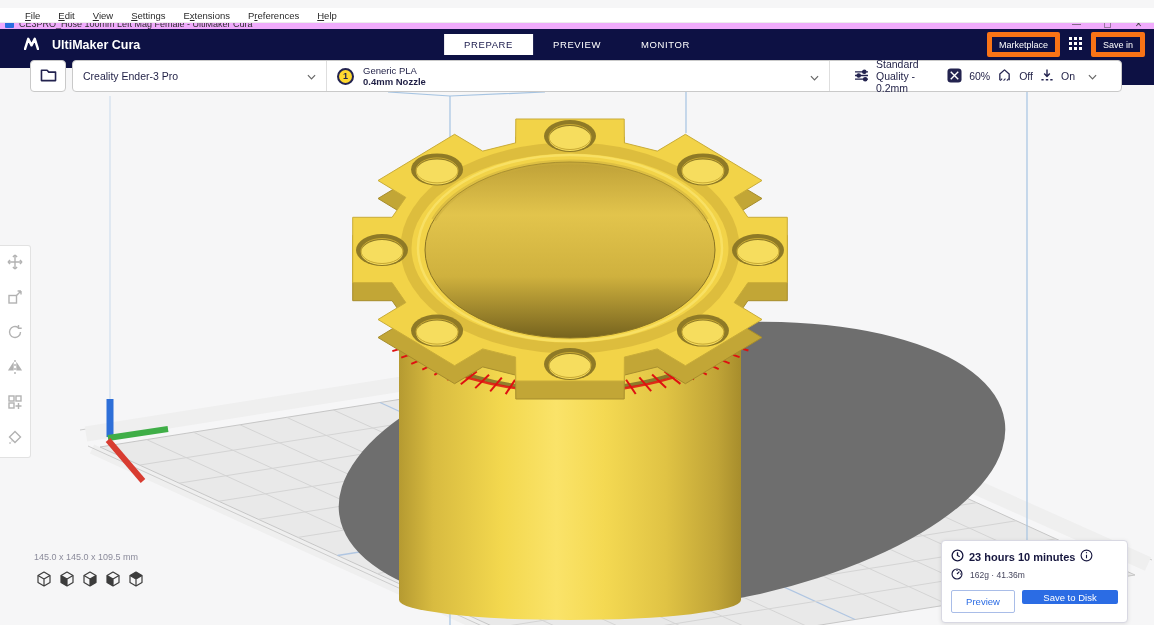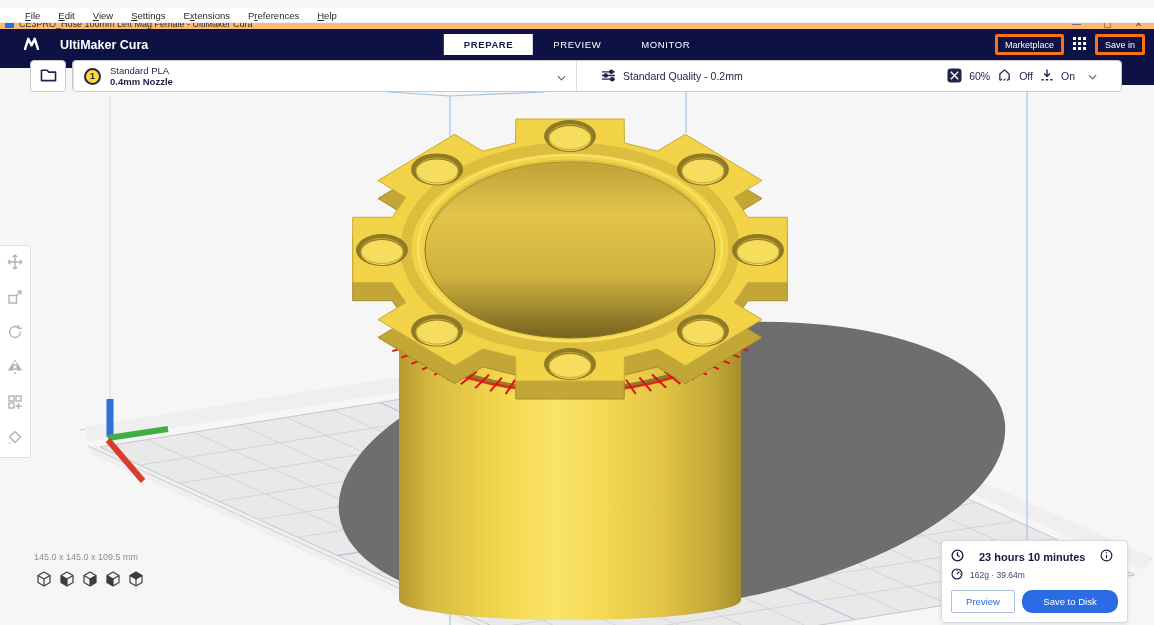--- a/index.html
+++ b/index.html
@@ -1,38 +1,38 @@
 <!DOCTYPE html>
 <html style="--header_navy: #0d1144; --accent_blue: #2b6ce4; --model_yellow: #f2d348; --overhang_red: #de1111; --extruder_badge: #ffd92f;"><head>
 <meta charset="utf-8">
 <style>
   html,body{margin:0;padding:0;}
   body{width:1154px;height:625px;position:relative;overflow:hidden;
        font-family:"Liberation Sans",sans-serif;background:#f6f6f7;
        -webkit-font-smoothing:antialiased;}
   
-  .titlebar{position:absolute;top:16px;left:0;right:0;height:15px;background:#fdba74;
+  .titlebar{position:absolute;top:16px;left:0;right:0;height:15px;background:#f0abfc;
             display:flex;align-items:center;font-size:9px;color:#2c2c2c;z-index:30;}
   .app-icon{width:9px;height:9px;background:#2b6de0;border-radius:1px;margin:0 5px 0 5px;}
   .win-controls{margin-left:auto;display:flex;height:100%;}
   .win-btn{width:31px;display:flex;align-items:center;justify-content:center;font-size:9px;color:#444;}
   
   .menubar{position:absolute;top:8px;left:0;right:0;height:14px;background:#ffffff;
            border-bottom:1px solid #ededed;display:flex;align-items:center;
            font-size:9.5px;color:#2a2a2a;z-index:30;padding-left:16px;}
   .menu-item{padding:0 9px;cursor:default;}
   
   .header{position:absolute;top:29px;left:0;right:0;height:31px;background:var(--header_navy);
           display:flex;align-items:center;color:#fff;z-index:30;}
-  .brand{display:flex;align-items:center;gap:21px;margin-left:24px;font-size:12.5px;font-weight:bold;}
+  .brand{display:flex;align-items:center;gap:13px;margin-left:24px;font-size:12.5px;font-weight:bold;}
   .stage-tabs{position:absolute;left:50%;transform:translateX(-50%);display:flex;gap:0;height:100%;align-items:center;}
   .stage-tab{padding:5px 20px;font-size:9.5px;letter-spacing:.6px;color:#fff;cursor:default;}
-  .stage-tab.active{background:#fff;color:#18184a;font-weight:bold;}
+  .stage-tab.active{background:#fff;color:#18184a;font-weight:normal;}
   .header-right{margin-left:auto;display:flex;align-items:center;gap:9px;margin-right:9px;}
-  .outline-btn{border:3px solid #f97316;border-radius:2px;padding:2.5px 7px;font-size:9px;color:#fff;}
+  .outline-btn{border:5px solid #f97316;border-radius:2px;padding:2.5px 7px;font-size:9px;color:#fff;}
   
   .navy-strip{position:absolute;top:60px;left:0;right:0;height:8px;background:var(--header_navy);z-index:10;}
   .navy-right{position:absolute;top:60px;right:0;width:34px;height:25px;background:var(--header_navy);z-index:10;}
   .open-btn{position:absolute;left:30px;top:60px;width:36px;height:32px;background:#fff;
             border:1px solid #c9c9c9;border-radius:4px;display:flex;align-items:center;
             justify-content:center;box-sizing:border-box;z-index:20;}
   .config-panel{position:absolute;left:72px;top:60px;width:1050px;height:32px;background:#fff;
                 border:1px solid #c9c9c9;border-radius:4px;display:flex;box-sizing:border-box;z-index:20;}
   .cfg-printer{width:253px;display:flex;align-items:center;padding:0 10px;box-sizing:border-box;
                font-size:10.5px;color:#1f1f45;}
@@ -58,27 +58,27 @@
   .obj-row{display:flex;align-items:center;gap:7px;}
   .obj-toggle{font-size:9px;color:#55566b;}
   .filename{font-size:9.5px;color:#1f1f45;}
   .dims{font-size:9px;color:#8b8b9b;margin:5px 0 7px;}
   .cubes{display:flex;gap:4px;}
   .cube{width:19px;height:19px;display:flex;align-items:center;justify-content:center;}
   
   .action-panel{position:absolute;left:941px;top:540px;width:187px;background:#fff;
                 border:1px solid #d8d8e2;border-radius:4px;padding:8px 9px 9px;
                 box-sizing:border-box;box-shadow:0 1px 4px rgba(0,0,0,.10);z-index:5;}
-  .ap-row1{display:flex;align-items:center;gap:15px;font-size:11px;font-weight:bold;color:#17173f;}
+  .ap-row1{display:flex;align-items:center;gap:5px;font-size:11px;font-weight:bold;color:#17173f;}
   .ap-row2{display:flex;align-items:center;gap:7px;font-size:8.5px;color:#45455c;margin-top:4px;}
   .ap-buttons{display:flex;gap:7px;margin-top:8px;}
   .btn-preview{flex:0 0 62px;height:21px;border:1px solid #a9bde8;border-radius:2px;
                background:#fff;color:var(--accent_blue);font-size:9.5px;
                display:flex;align-items:center;justify-content:center;}
-  .btn-save{flex:1;height:23px;background:var(--accent_blue);border-radius:10px;color:#fff;
+  .btn-save{flex:1;height:14px;background:var(--accent_blue);border-radius:2px;color:#fff;
             font-size:9.5px;display:flex;align-items:center;justify-content:center;}
 </style>
 </head>
 <body>
 
 <div class="titlebar">
   <div class="app-icon"></div>
   <span>CE3PRO_Hose 100mm Left Mag Female - UltiMaker Cura</span>
   <div class="win-controls">
     <div class="win-btn">—</div>
@@ -137,24 +137,32 @@
 
 <div class="open-btn">
   <span>
     <svg width="17" height="15" viewBox="0 0 18 16">
         <path d="M1.5 3.5h6l1.8 2h7.2v9H1.5z" fill="none" stroke="#23234f" stroke-width="1.7" stroke-linejoin="round"></path>
       </svg>
   </span>
 </div>
 
 <div class="config-panel">
+  <div class="cfg-printer">
+    <span>Creality Ender-3 Pro</span>
+    <span class="push">
+      <svg width="9" height="6" viewBox="0 0 10 6">
+          <path d="M1 1l4 4 4-4" fill="none" stroke="#666" stroke-width="1.3"></path>
+        </svg>
+    </span>
+  </div>
   <div class="cfg-material">
     <div class="badge">1</div>
     <div class="mat-lines">
-      <span class="mat-name">Standard PLA</span>
+      <span class="mat-name">Generic PLA</span>
       <span class="mat-nozzle">0.4mm Nozzle</span>
     </div>
     <span class="push">
       <svg width="9" height="6" viewBox="0 0 10 6">
           <path d="M1 1l4 4 4-4" fill="none" stroke="#666" stroke-width="1.3"></path>
         </svg>
     </span>
   </div>
   <div class="cfg-settings">
     <span>
@@ -412,19 +420,19 @@
         </svg>
     </span>
   </div>
   <div class="ap-row2">
     <span>
       <svg width="12" height="12" viewBox="0 0 14 14" fill="none" stroke="#17173f" stroke-width="1.3">
           <circle cx="7" cy="7" r="5.8"></circle>
           <path d="M7 7l2.8-2.8M7 2v1.4M12 7h-1.4"></path>
         </svg>
     </span>
-    <span>162g · 39.64m</span>
+    <span>162g · 41.36m</span>
   </div>
   <div class="ap-buttons">
     <div class="btn-preview">Preview</div>
     <div class="btn-save">Save to Disk</div>
   </div>
 </div>
 
 </body></html>

